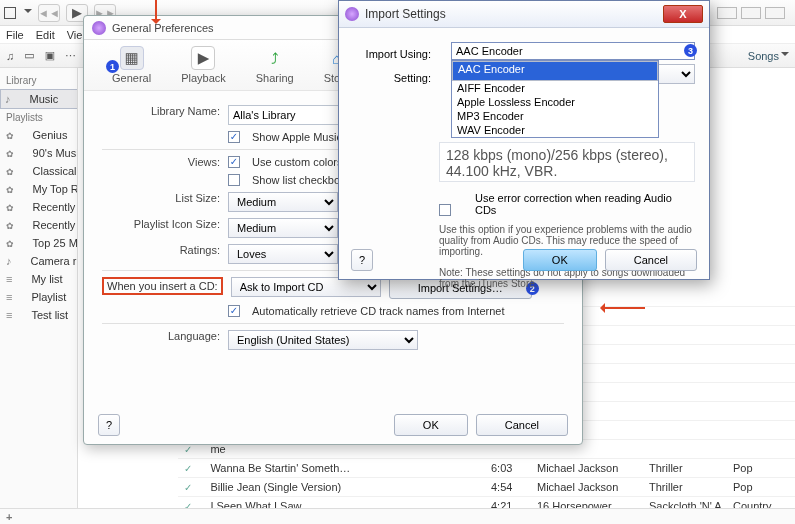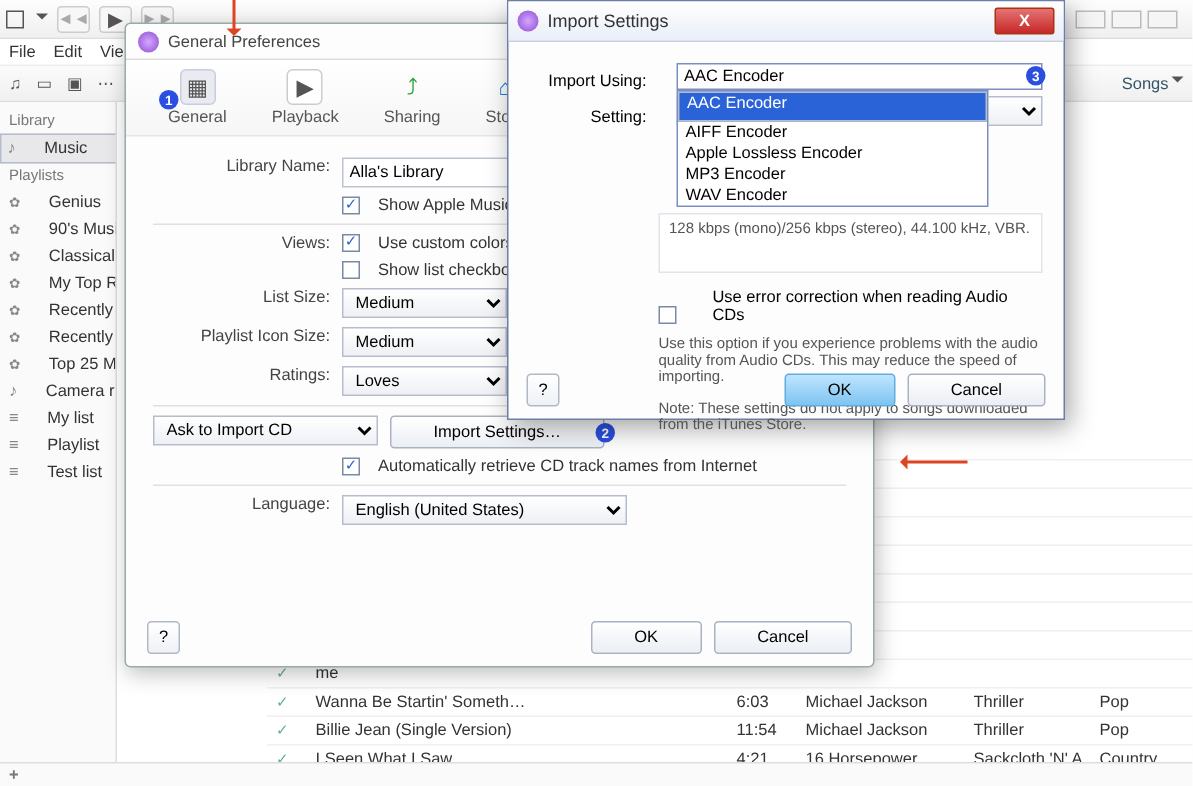--- a/index.html
+++ b/index.html
@@ -83,21 +83,21 @@
 .impTitle .t{font-size:12px;color:#333}
 .impTitle .x{margin-left:auto;width:40px;height:18px;background:linear-gradient(#e57373,#c62828);border:1px solid #a31;border-radius:2px;color:#fff;display:flex;align-items:center;justify-content:center;font-weight:bold}
 .impBody{padding:10px 14px}
 .impRow{display:flex;align-items:flex-end;gap:20px;margin:4px 0}
 .impRow label{width:78px;text-align:right;padding-top:2px}
 .openSel{position:relative;flex:1}
 .openSel .selBox{border:1px solid #7a8fc0;height:18px;background:#fff;padding:0 4px;display:flex;align-items:center}
 .openSel .list{position:absolute;top:18px;left:0;right:36px;background:#fff;border:1px solid #7a8fc0;z-index:3}
 .openSel .opt{padding:1px 5px}
 .openSel .opt.sel{background:#2a63d8;color:#fff}
-.detailsBox{margin-left:86px;border:1px solid #dfe3ea;background:#fff;padding:4px 6px;font-size:10px;color:#555;height:40px;overflow:hidden}
+.detailsBox{margin-left:86px;border:1px solid #dfe3ea;background:#fff;padding:4px 6px;font-size:14px;color:#555;height:40px;overflow:hidden}
 .note{margin-left:86px;font-size:10px;color:#555;padding-top:4px}
 .impFooter{position:absolute;bottom:8px;left:12px;right:12px;display:flex;align-items:center;gap:8px}
 .impFooter .spacer{flex:1}
 
 .statusbar{position:absolute;bottom:0;left:0;right:0;height:16px;border-top:1px solid #ddd;background:#fafafa;display:flex;align-items:center;padding:0 6px;color:#777}
 .plus::before{content:"+";font-weight:bold}
 </style>
 </head>
 <body>
 
@@ -260,21 +260,21 @@
           <span class="chk"></span>
           <span class="t">Wanna Be Startin' Someth…</span>
           <span class="d">6:03</span>
           <span class="a">Michael Jackson</span>
           <span class="al">Thriller</span>
           <span class="g">Pop</span>
         </div>
         <div class="trackRow">
           <span class="chk"></span>
           <span class="t">Billie Jean (Single Version)</span>
-          <span class="d">11:54</span>
+          <span class="d">4:54</span>
           <span class="a">Michael Jackson</span>
           <span class="al">Thriller</span>
           <span class="g">Pop</span>
         </div>
         <div class="trackRow">
           <span class="chk"></span>
           <span class="t">I Seen What I Saw</span>
           <span class="d">4:21</span>
           <span class="a">16 Horsepower</span>
           <span class="al">Sackcloth 'N' A</span>
@@ -337,20 +337,21 @@
     <div class="frow">
         <label class="l">Playlist Icon Size:</label>
         <select class="sel"><option>Medium</option></select>
       </div>
     <div class="frow">
         <label class="l">Ratings:</label>
         <select class="sel"><option>Loves</option></select>
       </div>
     <div class="hr"></div>
     <div class="frow">
+      <span class="redbox"><span>When you insert a CD:</span></span>
       <select class="sel" style="min-width:150px"><option>Ask to Import CD</option></select>
       <button class="btn" style="position:relative"><span>Import Settings…</span>
         <span class="badge" style="right:-8px;top:4px">2</span>
       </button>
     </div>
     <div class="frow">
         <label class="l"></label>
         <span class="chkbx on"></span>
         <span>Automatically retrieve CD track names from Internet</span>
       </div>

